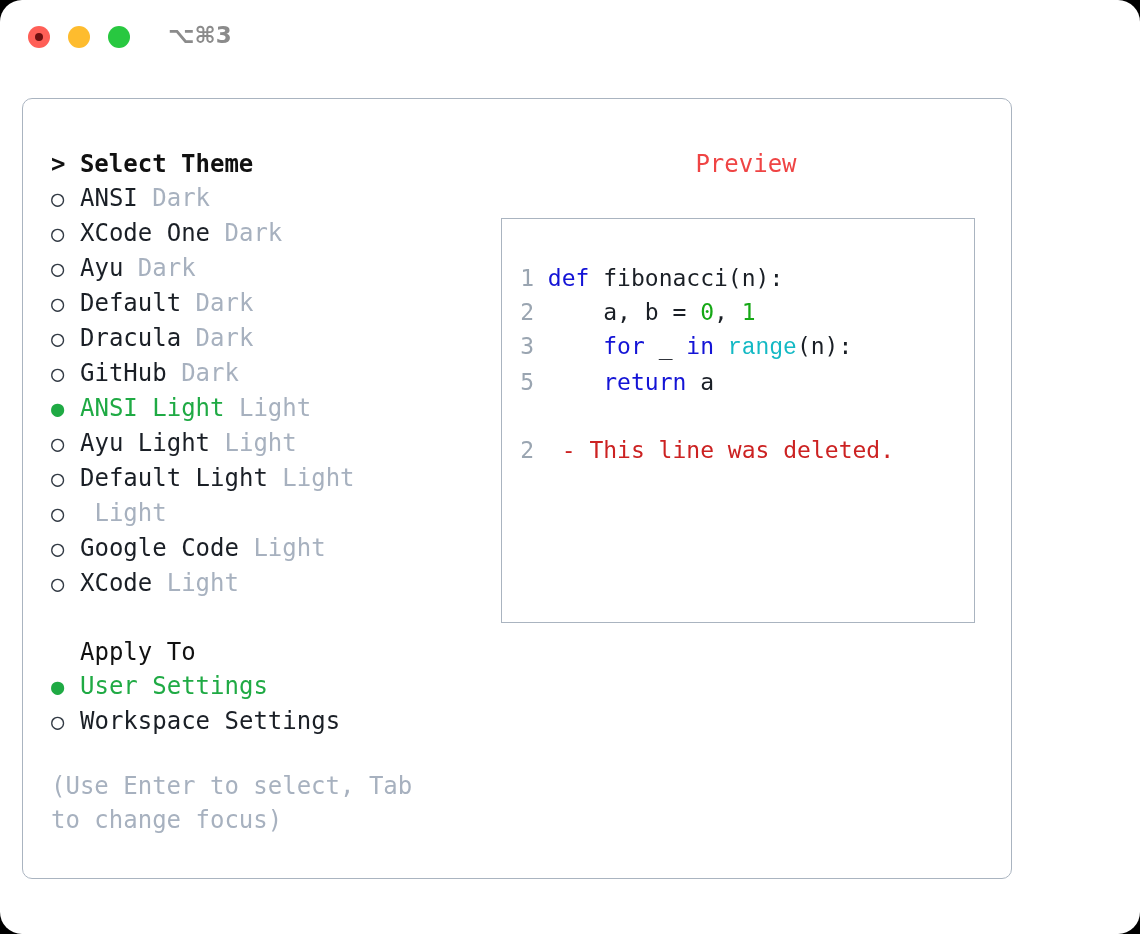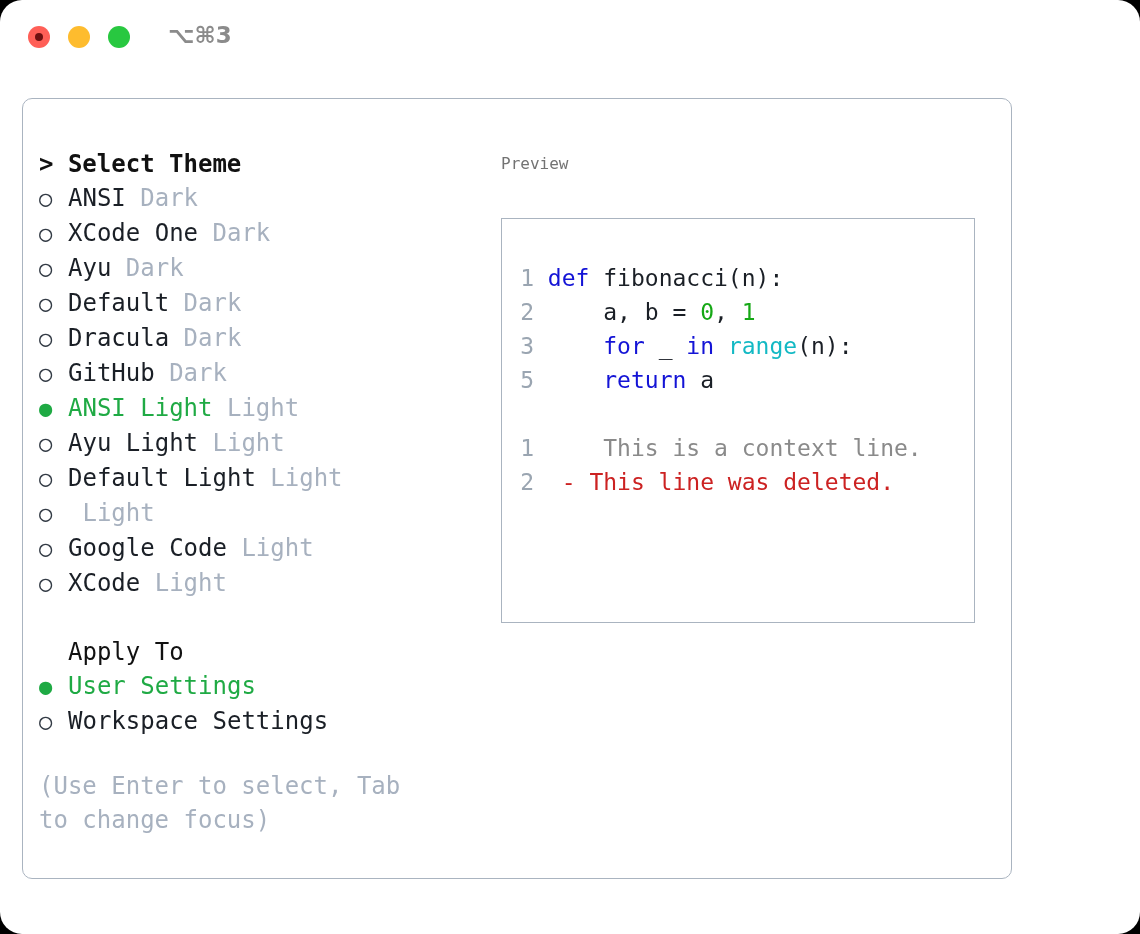--- a/index.html
+++ b/index.html
@@ -74,21 +74,21 @@
     height: 781px;
     border: 1px solid #aab4c0;
     border-radius: 10px;
     background: #ffffff;
     box-sizing: border-box;
   }
 
   
   .left-col {
     position: absolute;
-    left: 16px; top: 48px;
+    left: 28px; top: 48px;
     width: 440px;
   }
   .right-col {
     position: absolute;
     left: 478px; top: 48px;
     width: 490px;
   }
 
   .list-head {
     font-size: 24px;
@@ -130,24 +130,25 @@
   .hint {
     margin-top: 30px;
     font-size: 24px;
     line-height: 34px;
     color: #a7b1bf;
     width: 400px;
   }
 
   
   .preview-head {
-    font-size: 16px;
-    color: #737373;
-    line-height: 34px;
-    white-space: pre;
+    font-size: 24px;
+    color: #ef4444;
+    line-height: 34px;
+    white-space: pre;
+    text-align: center;
   }
   .preview-box {
     margin-top: 37px;
     width: 474px;
     height: 405px;
     border: 1px solid #aab4c0;
     box-sizing: border-box;
     background: #ffffff;
     padding: 42px 0 0 10px;
   }
@@ -160,21 +161,21 @@
     color: #9aa5b1;
     display: inline-block;
     width: 22px;
     text-align: right;
   }
   .blank-line { height: 34px; }
 
   .tok-kw   { color: #1414d6; }
   .tok-fn   { color: #1a1f26; }
   .tok-num  { color: #16a816; }
-  .tok-bi   { color: #13b9c4; }
+  .tok-bi   { color: #13b9c4; font-family: Liberation Mono, monospace; }
   .tok-txt  { color: #1a1f26; }
   .tok-ctx  { color: #8a8a8a; }
   .tok-del  { color: #cc2222; }
   .tok-add  { color: #00cc00; }
 </style>
 </head>
 <body>
 
 <div class="window">
 
@@ -218,20 +219,19 @@
       <div class="preview-head">Preview</div>
       <div class="preview-box">
         <div id="code-block">
             <div class="code-line"><span class="lnum">1</span> <span class="tok-kw">def </span><span class="tok-fn">fibonacci(n):</span></div>
             <div class="code-line"><span class="lnum">2</span> <span class="tok-txt">    a, b = </span><span class="tok-num">0</span><span class="tok-txt">, </span><span class="tok-num">1</span></div>
             <div class="code-line"><span class="lnum">3</span> <span class="tok-txt">    </span><span class="tok-kw">for</span><span class="tok-txt"> _ </span><span class="tok-kw">in</span><span class="tok-txt"> </span><span class="tok-bi">range</span><span class="tok-txt">(n):</span></div>
             <div class="code-line"><span class="lnum">5</span> <span class="tok-txt">    </span><span class="tok-kw">return</span><span class="tok-txt"> a</span></div>
           </div>
         <div class="blank-line"></div>
         <div id="diff-block">
-            <div class="code-line"><span class="lnum">1</span><span class="tok-ctx">     This is a context line.</span></div>
             <div class="code-line"><span class="lnum">2</span><span class="tok-del">  - This line was deleted.</span></div>
           </div>
       </div>
     </div>
 
   </div>
 </div>
 
 </body></html>

